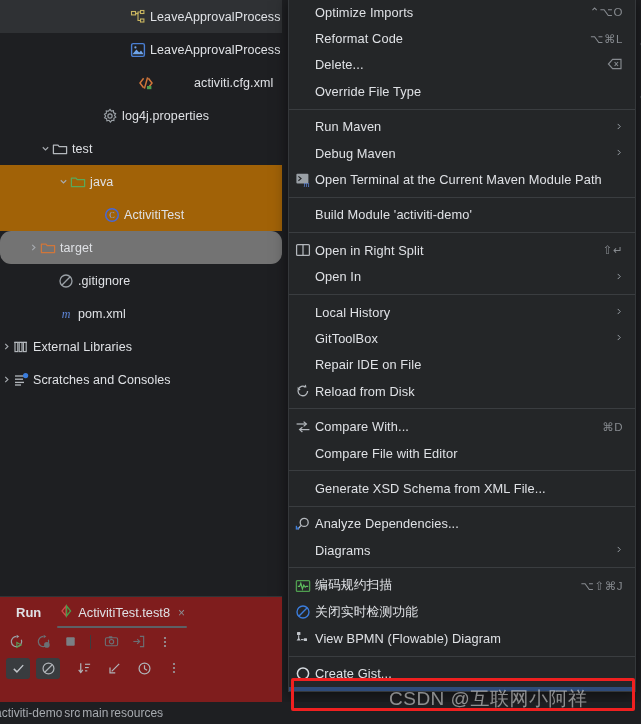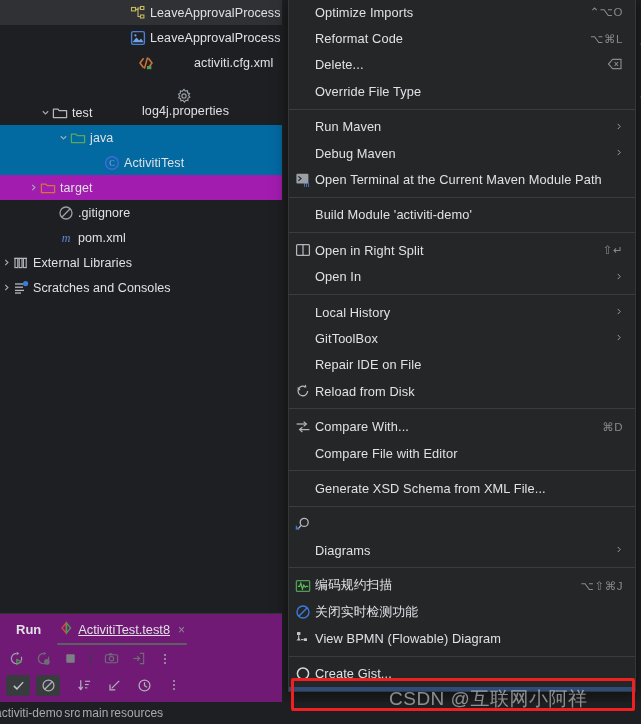--- a/index.html
+++ b/index.html
@@ -13,35 +13,35 @@
     -webkit-font-smoothing:antialiased;
   }
   .root{position:absolute;inset:0;}
 
   
   #project-tree{
     position:absolute;left:0;top:0;width:282px;height:596px;
     background:#1e1f22;overflow:hidden;
   }
   .tree-row{
-    position:relative;height:25px;display:flex;align-items:center;
+    position:relative;height:33px;display:flex;align-items:center;
     white-space:nowrap;padding-left:0;
   }
   .tree-row .arrow{
     width:13px;height:13px;flex:0 0 13px;display:flex;align-items:center;justify-content:center;
     color:#9aa0a6;font-size:9px;line-height:1;
   }
   .tree-row .ico{
     width:16px;height:16px;flex:0 0 16px;margin-right:4px;position:relative;
     display:flex;align-items:center;justify-content:center;
   }
   .tree-row .lbl{font-size:12.5px;color:#dfe1e5;letter-spacing:.1px;}
   .row-selected{background:#2f3134;}
-  .row-green{background:#0369a1;}
-  .row-brown{background:#a21caf;}
+  .row-green{background:#a16207;}
+  .row-brown{background:#737373;border-radius:11px;}
 
   
   #editor-sliver{
     position:absolute;right:0;top:0;width:19px;height:690px;
     background:#1e1f22;overflow:hidden;
     font-family:"DejaVu Sans Mono","Liberation Mono",monospace;
     font-size:11px;color:#5d6166;
   }
   #editor-sliver .ln{height:17.8px;line-height:17.8px;padding-left:1px;white-space:nowrap;overflow:hidden;}
 
@@ -73,28 +73,28 @@
   
   #red-highlight{
     position:absolute;left:291px;top:678px;width:344px;height:33px;
     border:3px solid #f02020;border-radius:2px;pointer-events:none;z-index:60;
     box-sizing:border-box;
   }
 
   
   #run-panel{
     position:absolute;left:0;top:596px;width:282px;height:106px;
-    background:#701a75;border-top:1px solid #303336;margin-top:17px;
+    background:#7f1d1d;border-top:1px solid #303336;
   }
   #run-tabs{height:31px;display:flex;align-items:center;position:relative;}
   #run-tabs .rt-title{font-size:13px;font-weight:bold;color:#dfe1e5;padding:0 12px 0 16px;}
   #run-tabs .rt-tab{
     display:flex;align-items:center;height:31px;padding:0 4px 0 6px;position:relative;
   }
-  #run-tabs .rt-tab .rt-lbl{font-size:12.8px;color:#dfe1e5;margin:0 6px 0 5px;text-decoration:underline;}
+  #run-tabs .rt-tab .rt-lbl{font-size:12.8px;color:#dfe1e5;margin:0 6px 0 5px;}
   #run-tabs .rt-tab .rt-close{color:#8b8f94;font-size:12px;padding:0 2px;}
   #run-tabs .rt-tab .underline{
     position:absolute;left:4px;right:4px;bottom:0;height:2px;background:#5c6065;border-radius:1px;
   }
   .run-toolbar{height:27px;display:flex;align-items:center;padding-left:6px;gap:7px;}
   .run-toolbar .tbtn{width:20px;height:20px;display:flex;align-items:center;justify-content:center;}
   .run-toolbar .vsep{width:1px;height:14px;background:#3a3d40;margin:0 3px;}
   .run-toolbar2{height:26px;display:flex;align-items:center;padding-left:6px;gap:6px;}
   .run-toolbar2 .tgl{
     width:24px;height:21px;display:flex;align-items:center;justify-content:center;border-radius:3px;
@@ -153,21 +153,21 @@
         <span class="ico">
           <svg width="16" height="16" viewBox="0 0 16 16">
             <path d="M5.6 3.2 L2 8 L5.6 12.8" fill="none" stroke="#d1763a" stroke-width="1.5"></path>
             <path d="M10.4 3.2 L14 8 L10.4 12.8" fill="none" stroke="#d1763a" stroke-width="1.5"></path>
             <path d="M9.6 2.4 L6.4 13.6" stroke="#d1763a" stroke-width="1.5"></path>
             <path d="M9 11 L13.4 11 L13.4 14.2 L9 14.2 Z" fill="#4f9e4f"></path>
           </svg>
         </span>
         <span class="lbl">activiti.cfg.xml</span>
       </div>
-      <div class="tree-row" style="padding-left: 89px; flex-direction: column;">
+      <div class="tree-row" style="padding-left: 89px;">
         <span class="arrow"></span>
         <span class="ico">
           <svg width="16" height="16" viewBox="0 0 16 16">
             <circle cx="8" cy="8" r="2.1" fill="none" stroke="#9aa0a6" stroke-width="1.2"></circle>
             <path d="M8 1.4 L9.3 3.1 L11.4 2.6 L11.6 4.8 L13.6 5.6 L12.5 7.5 L13.8 9.2 L11.9 10.3 L11.9 12.5 L9.8 12.3 L8.4 14 L7 12.3 L4.9 12.8 L4.6 10.6 L2.6 9.8 L3.7 8 L2.5 6.3 L4.4 5.2 L4.3 3 L6.4 3.2 Z" fill="none" stroke="#9aa0a6" stroke-width="1.15"></path>
           </svg>
         </span>
         <span class="lbl">log4j.properties</span>
       </div>
       <div class="tree-row" style="padding-left: 39px;">
@@ -431,20 +431,21 @@
       <div class="msep"></div>
       <div class="mi">
         <span class="mic">
           <svg width="16" height="16" viewBox="0 0 16 16">
             <circle cx="9.2" cy="6.4" r="4" fill="none" stroke="#b4b8bd" stroke-width="1.3"></circle>
             <path d="M6.2 9.4 L2.6 13.4" stroke="#b4b8bd" stroke-width="1.4"></path>
             <path d="M1.4 13.6 V9.8" stroke="#3b7ddd" stroke-width="1.3"></path>
             <path d="M3.2 13.6 V11" stroke="#3b7ddd" stroke-width="1.3"></path>
           </svg>
         </span>
+        <span class="mtxt">Analyze Dependencies...</span>
       </div>
       <div class="mi">
         <span class="mic"></span>
         <span class="mtxt">Diagrams</span>
         <span class="marrow"><svg width="8" height="9" viewBox="0 0 10 10">
             <path d="M3.4 1.8 L6.6 5 L3.4 8.2" fill="none" stroke="#9aa0a6" stroke-width="1.2"></path>
           </svg></span>
       </div>
       <div class="msep"></div>
       <div class="mi">

